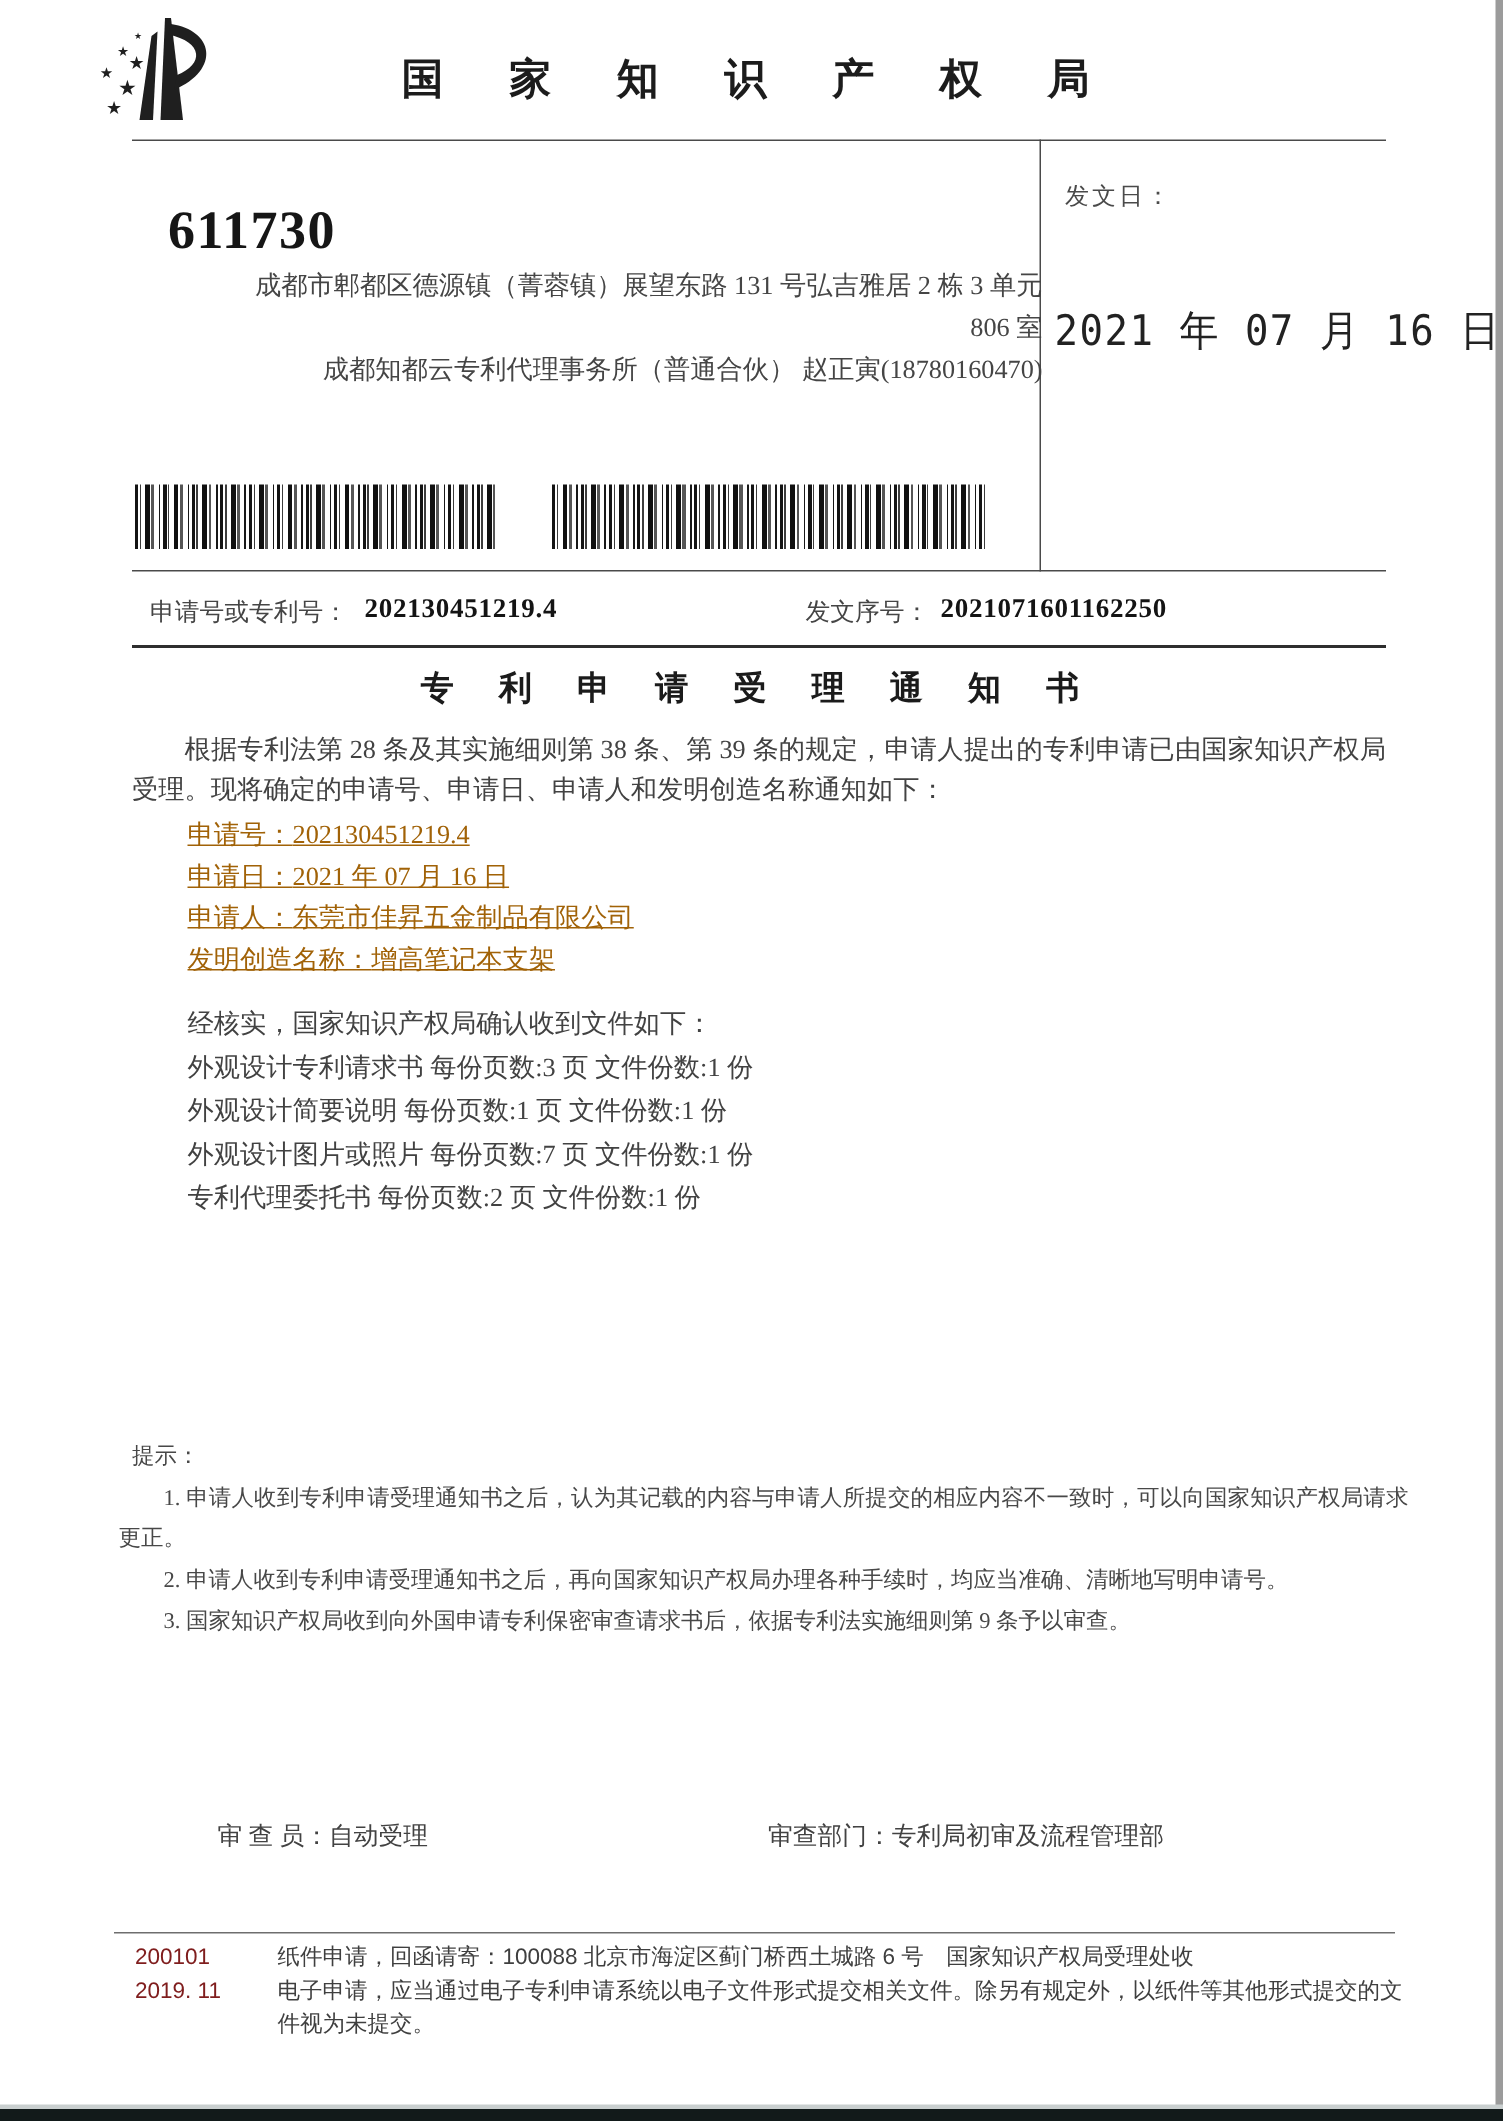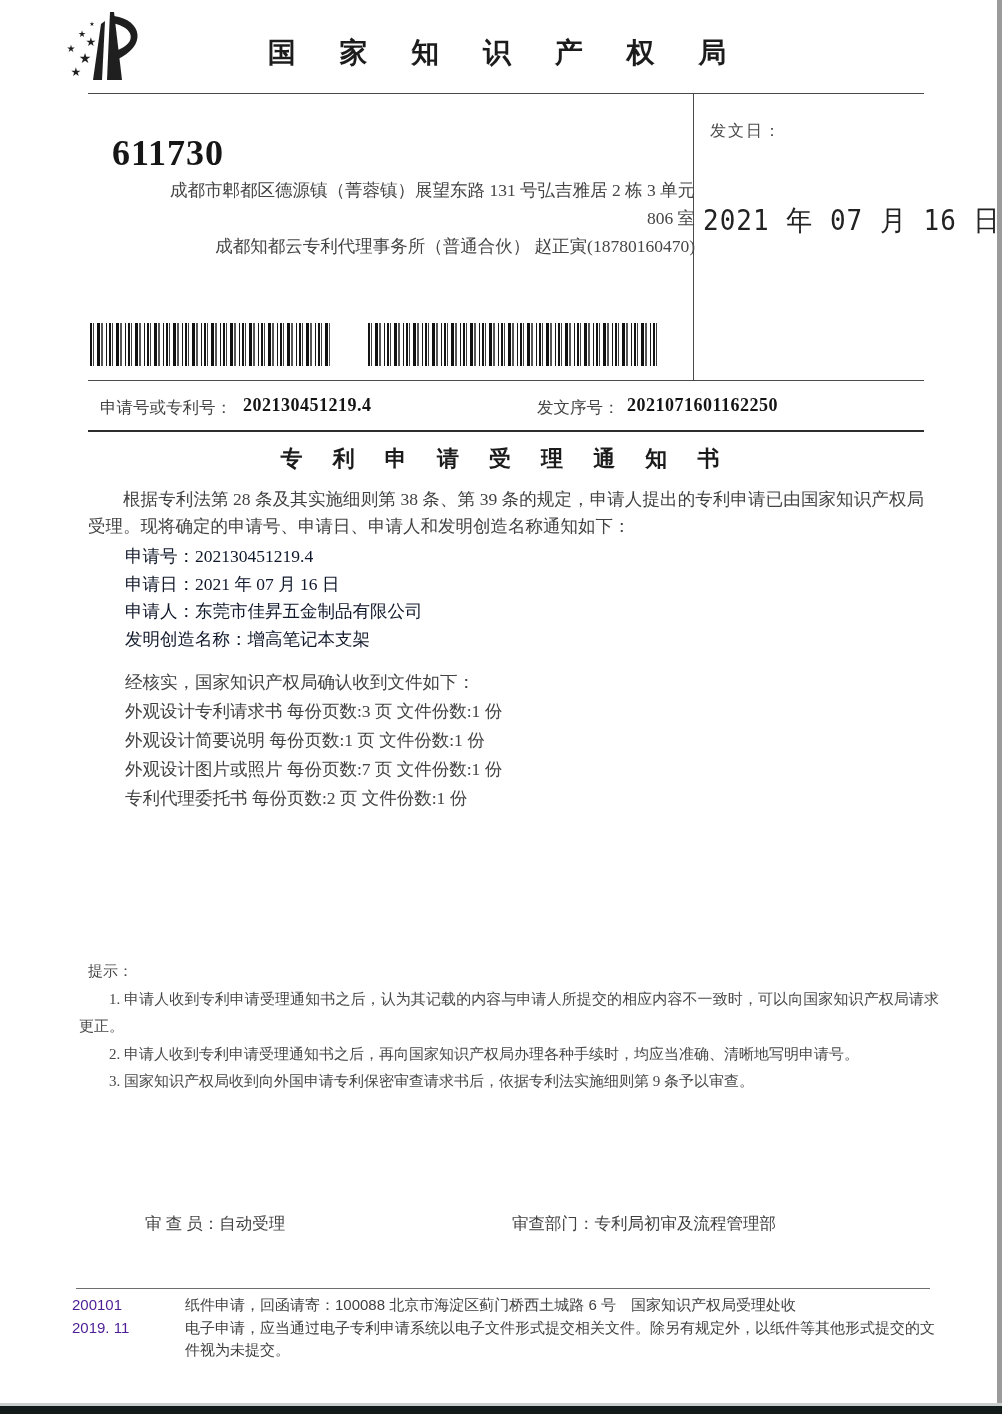--- a/index.html
+++ b/index.html
@@ -65,42 +65,42 @@
     font-family:"Liberation Sans","DejaVu Sans",sans-serif;
     font-weight:bold;font-size:22px;color:#1b1b1b;letter-spacing:12px;
   }
   .intro{
     position:absolute;left:88px;top:486px;width:836px;
     font-size:17.5px;line-height:27px;color:#424242;
     text-indent:2em;text-align:justify;
   }
   .fields{
     position:absolute;left:125px;top:543px;
-    font-size:17.5px;line-height:27.5px;color:#0f172a;
+    font-size:17.5px;line-height:27.5px;color:#a16207;text-decoration:underline;
   }
   .received{
     position:absolute;left:125px;top:668px;
     font-size:17.5px;line-height:29px;color:#424242;
   }
   
   .tips{
     position:absolute;left:79px;top:958px;width:860px;
     font-size:15px;line-height:27.5px;color:#484848;
   }
   .tips p{margin:0;text-indent:2em;text-align:justify;}
   .tips .tips-label{text-indent:0.6em;}
   
   .signoff{position:absolute;top:1213px;font-size:16.5px;color:#424242;text-align:right;}
   .signoff.examiner{left:145px;}
   .signoff.dept{left:512px;}
   
   .footer-codes{
-    position:absolute;left:72px;top:1294px;
-    font-family:"Liberation Sans","DejaVu Sans",sans-serif;
-    font-size:15px;line-height:22.5px;color:#4c1d95;
+    position:absolute;left:90px;top:1294px;
+    font-family:"Liberation Sans","DejaVu Sans",sans-serif;
+    font-size:15px;line-height:22.5px;color:#7f1d1d;
   }
   .footer-notes{
     position:absolute;left:185px;top:1294px;width:750px;
     font-family:"Liberation Sans","DejaVu Sans",sans-serif;
     font-size:15px;line-height:22.5px;color:#3f3f3f;text-align:justify;
   }
   .footer-notes p{margin:0;}
   
   .edge-right{position:absolute;right:0;top:0;width:5px;height:100%;background:#9b9b9b;}
   .edge-bottom-soft{position:absolute;left:0;bottom:8px;width:100%;height:3px;background:#c9cfcf;}

